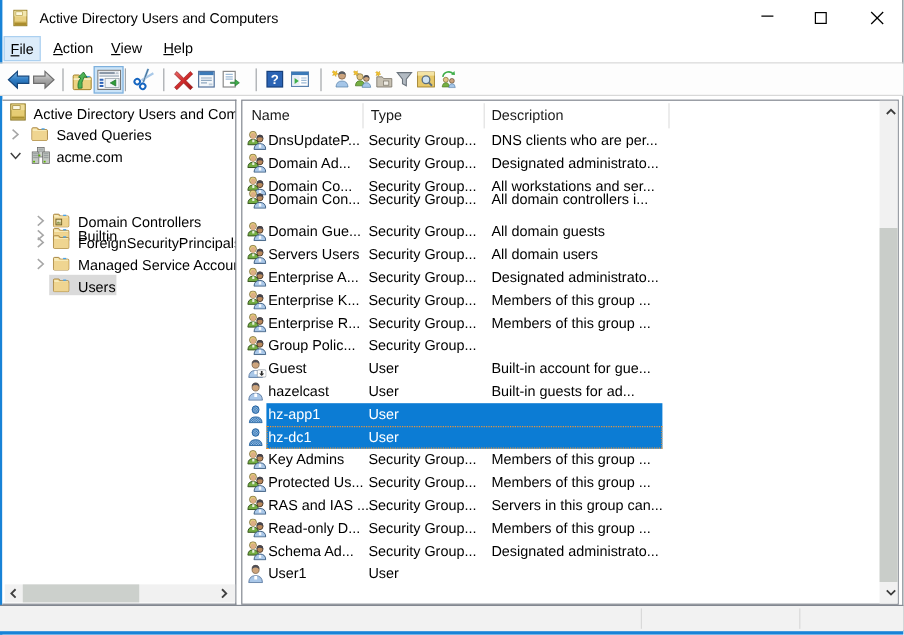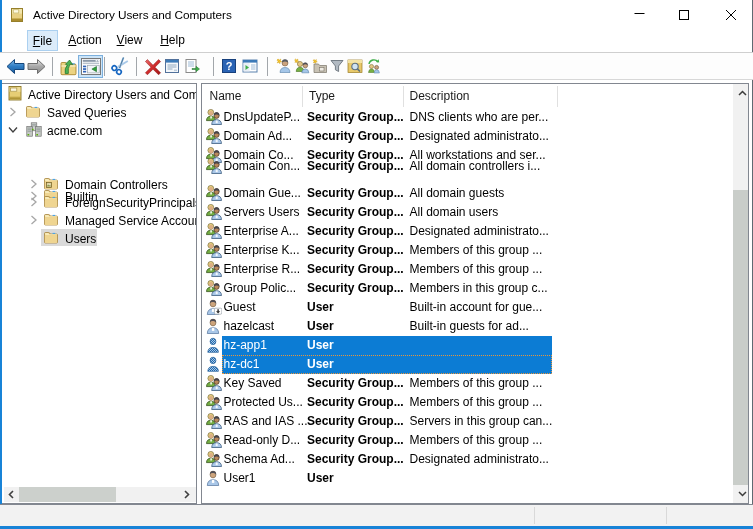--- a/index.html
+++ b/index.html
@@ -6,21 +6,21 @@
   html,body { width:753px; height:529px; overflow:hidden; }
   body { position:relative; background:#fff; font-family:"Liberation Sans", sans-serif; font-size:12px; color:#000; }
   .abs { position:absolute; }
   
   #bl { left:0; top:0; width:1.5px; height:529px; background:#1883d7; }
   #bb { left:0; top:525px; width:753px; height:4px; background:#1883d7; }
   #br { left:752px; top:0; width:1px; height:526px; background:#5e6a72; }
   
   #title { left:33px; top:8px; font-size:11.8px; letter-spacing:-0.05px; }
   
-  .menuitem { top:30px; height:21px; line-height:21px; text-align:center;margin-left:24px; }
+  .menuitem { top:30px; height:21px; line-height:21px; text-align:center; }
   .menuitem u { text-decoration:underline; }
   #mfile { left:3px; width:31px; background:#dcecfa; border:1px solid #abd0f0; }
   #menuline { left:0; top:52px; width:753px; height:1px; background:#cfcfcf; }
   
   #toolbar { left:0; top:53px; width:753px; height:27px; background:#fdfdfd; border-bottom:1px solid #d8d8d8; }
   .ticon { position:absolute; top:5px; width:16px; height:16px; }
   .tsep { position:absolute; top:4px; width:1px; height:19px; background:#a2a6aa; }
   #treebox { position:absolute; left:78px; top:2px; width:25px; height:23px; background:#cbe4f8; border:1px solid #7db0dd; }
   
   #lpane { left:1.5px; top:83px; width:195.5px; height:421px; border:1px solid #828790; border-left:none; background:#fff; overflow:hidden; }
@@ -28,21 +28,21 @@
   
   .trow { position:absolute; height:18px; line-height:18px; white-space:nowrap; }
   .trow svg, .chev { vertical-align:middle; }
   
   .hdrline { position:absolute; top:2px; width:1px; height:21px; background:#e0e0e0; }
   .hdrtxt { position:absolute; top:1px; height:23px; line-height:23px; color:#1a1a1a; }
   
   .lrow { position:absolute; left:0; width:531px; height:19px; line-height:19px; white-space:nowrap; }
   .lrow .ic { position:absolute; left:0; top:0; }
   .lrow .nm { position:absolute; left:21.5px; top:0; }
-  .lrow .tp { position:absolute; left:105px; top:0;font-weight:bold; }
+  .lrow .tp { position:absolute; left:105px; top:0; }
   .lrow .ds { position:absolute; left:207.5px; top:0; }
   .selbar { position:absolute; left:20px; top:0; width:330px; height:19px; background:#0c7cd4; }
   
   #vsb { left:733px; top:84px; width:15px; height:419px; background:#f1f1f1; }
   #vthumb { position:absolute; left:0; top:106px; width:15px; height:295px; background:#c9cdc9; }
   #hsb { left:4px; top:487px; width:192px; height:15px; background:#f1f1f1; }
   #hthumb { position:absolute; left:15px; top:0; width:97px; height:15px; background:#ccd0cc; }
   
   #statline { left:0; top:504px; width:753px; height:1px; background:#828790; }
   #status { left:0; top:505px; width:753px; height:21px; background:#f2f2f2; }
@@ -494,21 +494,20 @@
 <path d="M0.5 11.6 q0.2-4.4 4.4-4.4 q4.3 0 4.5 4.4 z" fill="#74ad43" stroke="#33531a" stroke-width="0.8"></path>
 <path d="M4.2 7.2 h1.8 v2.4 h-1.8 z" fill="#e8f0e0"></path>
 <ellipse cx="10.6" cy="6.5" rx="2.6" ry="2.9" fill="#b9895c" stroke="#2e2014" stroke-width="0.6"></ellipse>
 <path d="M7.9 6.2 a2.7 2.9 0 0 1 5.4 0 l0 0.3 q-2.7-2.1-5.4 0 z" fill="#45444c"></path>
 <path d="M5.7 15.5 q0.2-4.8 4.9-4.8 q4.7 0 4.9 4.8 z" fill="#a9c7e8" stroke="#3e5e80" stroke-width="0.8"></path>
 <path d="M9.7 11.5 h2 v2.6 h-2 z" fill="#f4f7fa"></path>
 </svg>
       </div>
       <div class="nm" style="">Group Polic...</div>
       <div class="tp" style="">Security Group...</div>
-      <div class="ds">Members in this group c...</div>
     </div>
 <div class="lrow" style="top:214px">
       <div class="ic">
         <svg width="16" height="16" viewBox="0 0 16 16" style="position:absolute;left:4px;top:1px">
 <ellipse cx="7" cy="4.5" rx="3" ry="3.4" fill="#cda47c" stroke="#5f4a30" stroke-width="0.5"></ellipse>
 <path d="M4 4 a3 3.1 0 0 1 6 0 l0 0.4 q-1.6-1.9-3-1.4 q-1.6-0.5-3 1.3 z" fill="#4e4e56"></path>
 <path d="M1.3 15.5 q0.2-5.8 5.7-5.8 q5.5 0 5.7 5.8 z" fill="#a9c7e8" stroke="#51719b" stroke-width="0.7"></path>
 <path d="M5.9 9.9 h2.4 v3 h-2.4 z" fill="#ffffff"></path>
 <rect x="8.4" y="9.2" width="7.4" height="6" rx="1.2" fill="#fff" stroke="#98a0a8" stroke-width="0.7"></rect>
           <path d="M11.4 10.2 h1.4 v2 h1.4 l-2.1 2.2 -2.1-2.2 h1.4 z" fill="#2b2b2b"></path>
@@ -573,21 +572,21 @@
 <circle cx="4.8" cy="3.3" r="2.9" fill="#e3ce7e" stroke="#6e6030" stroke-width="0.6"></circle>
 <ellipse cx="5" cy="4.3" rx="2" ry="2.4" fill="#dcae84"></ellipse>
 <path d="M0.5 11.6 q0.2-4.4 4.4-4.4 q4.3 0 4.5 4.4 z" fill="#74ad43" stroke="#33531a" stroke-width="0.8"></path>
 <path d="M4.2 7.2 h1.8 v2.4 h-1.8 z" fill="#e8f0e0"></path>
 <ellipse cx="10.6" cy="6.5" rx="2.6" ry="2.9" fill="#b9895c" stroke="#2e2014" stroke-width="0.6"></ellipse>
 <path d="M7.9 6.2 a2.7 2.9 0 0 1 5.4 0 l0 0.3 q-2.7-2.1-5.4 0 z" fill="#45444c"></path>
 <path d="M5.7 15.5 q0.2-4.8 4.9-4.8 q4.7 0 4.9 4.8 z" fill="#a9c7e8" stroke="#3e5e80" stroke-width="0.8"></path>
 <path d="M9.7 11.5 h2 v2.6 h-2 z" fill="#f4f7fa"></path>
 </svg>
       </div>
-      <div class="nm" style="">Key Saved</div>
+      <div class="nm" style="">Key Admins</div>
       <div class="tp" style="">Security Group...</div>
       <div class="ds">Members of this group ...</div>
     </div>
 <div class="lrow" style="top:309px">
       <div class="ic">
         <svg width="16" height="16" viewBox="0 0 16 16" style="position:absolute;left:4px;top:1px">
 <circle cx="4.8" cy="3.3" r="2.9" fill="#e3ce7e" stroke="#6e6030" stroke-width="0.6"></circle>
 <ellipse cx="5" cy="4.3" rx="2" ry="2.4" fill="#dcae84"></ellipse>
 <path d="M0.5 11.6 q0.2-4.4 4.4-4.4 q4.3 0 4.5 4.4 z" fill="#74ad43" stroke="#33531a" stroke-width="0.8"></path>
 <path d="M4.2 7.2 h1.8 v2.4 h-1.8 z" fill="#e8f0e0"></path>

